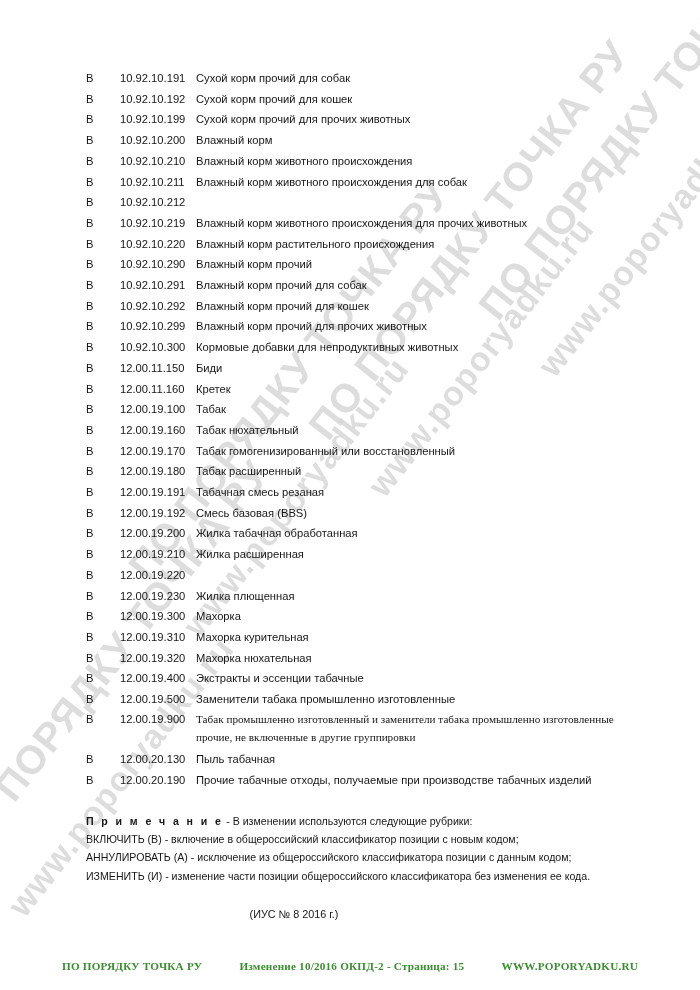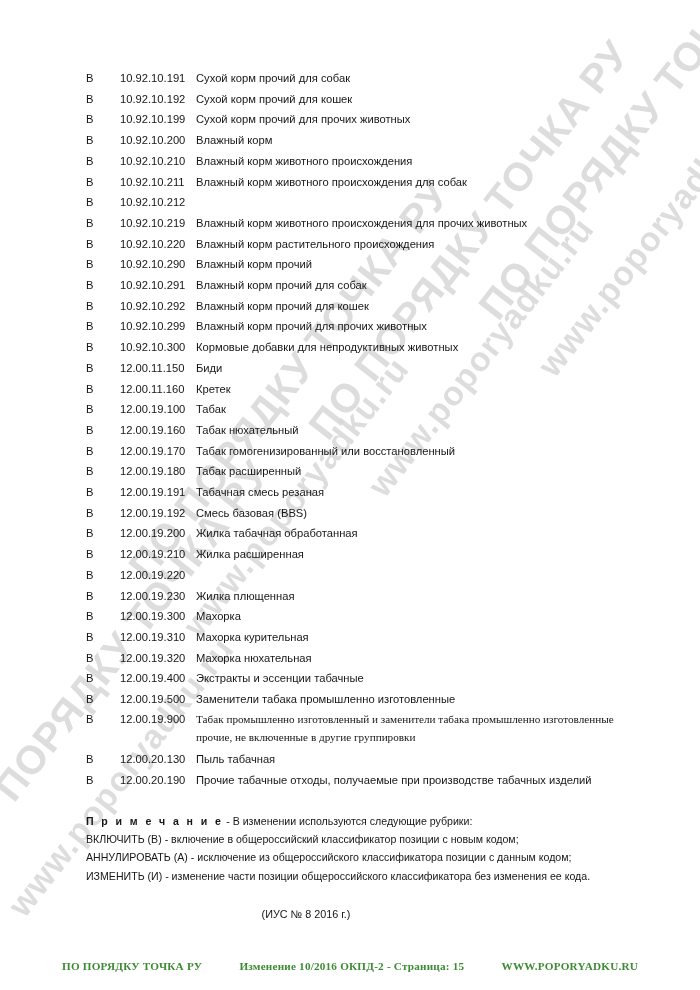--- a/index.html
+++ b/index.html
@@ -97,21 +97,20 @@
 
   
   #ius {
     position: absolute;
     left: 0;
     top: 908px;
     width: 588px;
     text-align: center;
     font-size: 10.8px;
     color: #161616;
-    margin-left: 12px;
   }
 
   
   #footer {
     position: absolute;
     left: 0;
     top: 960px;
     width: 700px;
     padding: 0 62px;
     box-sizing: border-box;

